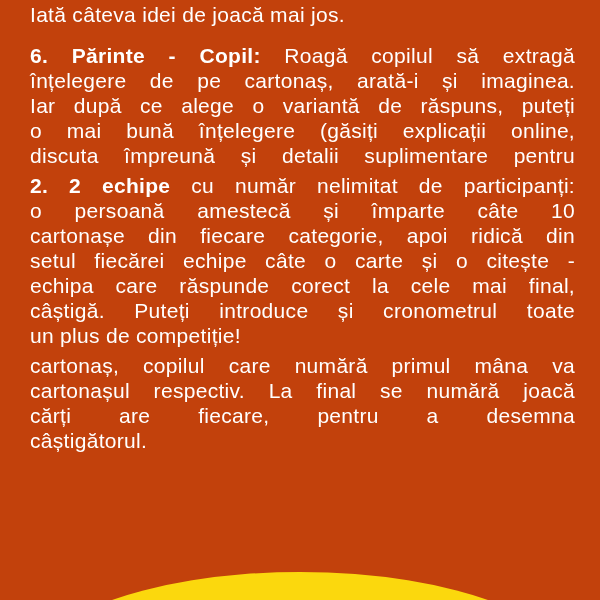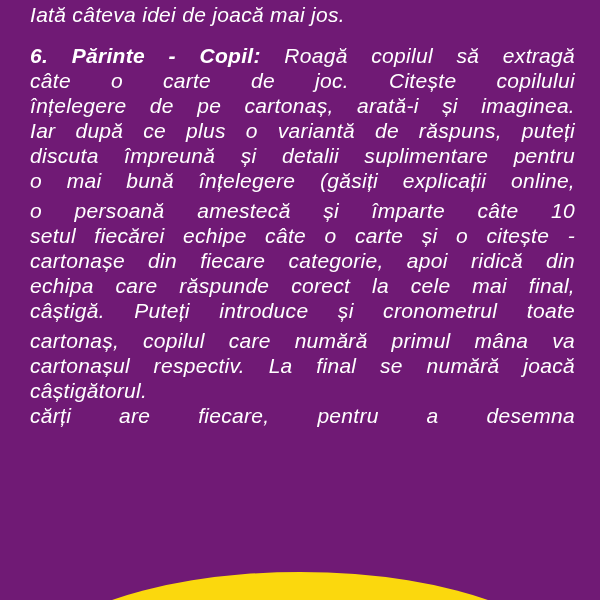--- a/index.html
+++ b/index.html
@@ -53,43 +53,44 @@
     left: 18px;
     top: 572px;
     width: 564px;
     height: 220px;
     border-radius: 50%;
   }
 </style>
 </head>
 <body style="background: rgb(56, 177, 248);">
 
-<div class="canvas" style="background: #701a75; font-style: italic;">
+<div class="canvas" style="background: #c2410c;">
   <div class="text-block">
     <div class="paragraph intro">
       <div class="line last">Iată câteva idei de joacă mai jos.</div>
     </div>
     <div id="paragraphs">
         <div class="paragraph">
           <div class="line"><b>6. Părinte - Copil:</b> Roagă copilul să extragă</div>
-          <div class="line">câte o carte de joc. Citește copilului</div>
           <div class="line">înțelegere de pe cartonaș, arată-i și imaginea.</div>
-          <div class="line">Iar după ce plus o variantă de răspuns, puteți</div>
+          <div class="line">Iar după ce alege o variantă de răspuns, puteți</div>
+          <div class="line">o mai bună înțelegere (găsiți explicații online,</div>
           <div class="line">discuta împreună și detalii suplimentare pentru</div>
-          <div class="line">o mai bună înțelegere (găsiți explicații online,</div>
         </div>
         <div class="paragraph">
+          <div class="line"><b>2. 2 echipe</b> cu număr nelimitat de participanți:</div>
           <div class="line">o persoană amestecă și împarte câte 10</div>
+          <div class="line">cartonașe din fiecare categorie, apoi ridică din</div>
           <div class="line">setul fiecărei echipe câte o carte și o citește -</div>
-          <div class="line">cartonașe din fiecare categorie, apoi ridică din</div>
           <div class="line">echipa care răspunde corect la cele mai final,</div>
           <div class="line">câștigă. Puteți introduce și cronometrul toate</div>
+          <div class="line last">un plus de competiție!</div>
         </div>
         <div class="paragraph">
           <div class="line">cartonaș, copilul care numără primul mâna va</div>
           <div class="line">cartonașul respectiv. La final se numără joacă</div>
+          <div class="line">cărți are fiecare, pentru a desemna</div>
           <div class="line last">câștigătorul.</div>
-          <div class="line">cărți are fiecare, pentru a desemna</div>
         </div>
       </div>
   </div>
   <div class="ellipse" style="background: rgb(251, 216, 13);"></div>
 </div>
 
 </body></html>

